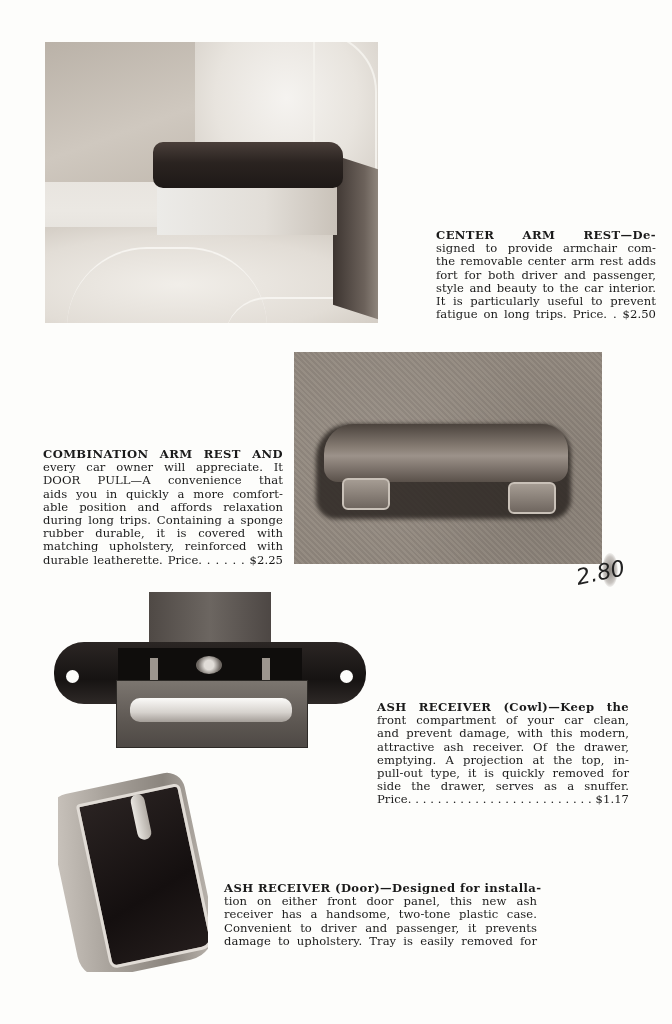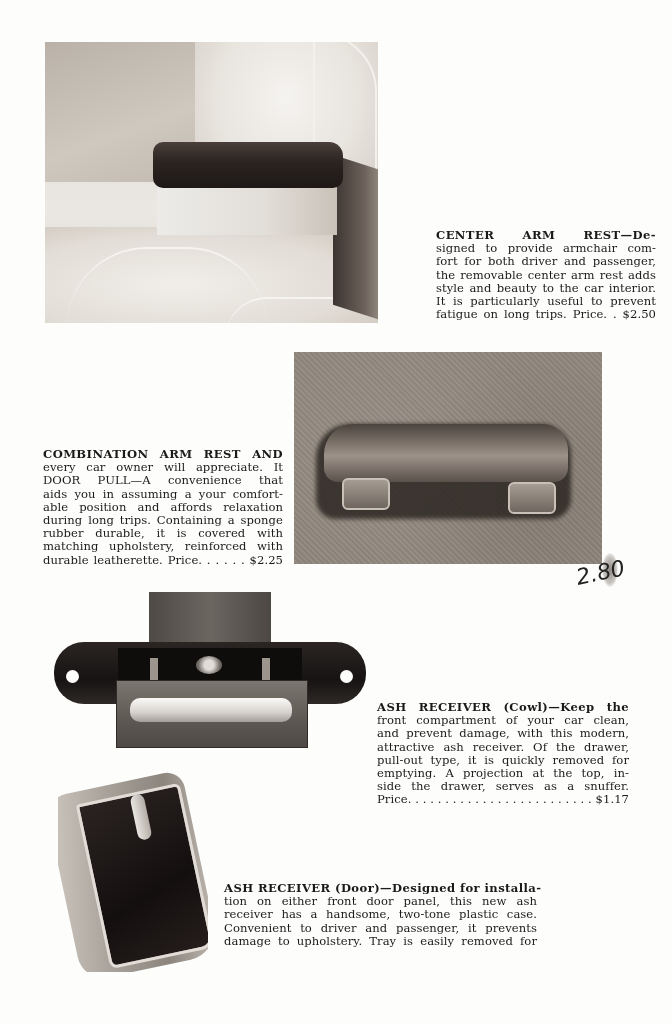--- a/index.html
+++ b/index.html
@@ -84,40 +84,40 @@
   <div class="abs stitch" style="left:22px;top:205px;width:200px;height:80px;"></div>
   <div class="abs stitch" style="left:180px;top:255px;width:170px;height:40px;"></div>
   <div class="abs armend"></div>
   <div class="abs armside"></div>
   <div class="abs armtop"></div>
 </div>
 
 <div class="abs txt" style="left:400px;top:229px;width:220px;margin-left:36px;">
   <span class="line"><span class="head">CENTER ARM REST—De-</span></span>
   <span class="line">signed to provide armchair com-</span>
+  <span class="line">the removable center arm rest adds</span>
   <span class="line">fort for both driver and passenger,</span>
-  <span class="line">the removable center arm rest adds</span>
   <span class="line">style and beauty to the car interior.</span>
   <span class="line">It is particularly useful to prevent</span>
   <span class="line">fatigue on long trips. Price. . $2.50</span>
 </div>
 
 <div id="p2" class="abs photo">
   <div class="abs tex"></div>
   <div class="abs shadow"></div>
   <div class="abs bar"></div>
   <div class="abs foot" style="left:48px;top:126px;"></div>
   <div class="abs foot" style="left:214px;top:130px;"></div>
 </div>
 
 <div class="abs txt" style="left:43px;top:448px;width:240px;">
   <span class="line"><span class="head">COMBINATION ARM REST AND</span></span>
   <span class="line">every car owner will appreciate. It</span>
   <span class="line">DOOR PULL—A convenience that</span>
-  <span class="line">aids you in assuming a your comfort-</span>
+  <span class="line">aids you in quickly a more comfort-</span>
   <span class="line">able position and affords relaxation</span>
   <span class="line">during long trips. Containing a sponge</span>
   <span class="line">rubber durable, it is covered with</span>
   <span class="line">matching upholstery, reinforced with</span>
   <span class="line">durable leatherette. Price. . . . . . $2.25</span>
 </div>
 
 <div class="abs smudge" style="left:602px;top:553px;"></div>
 <div class="abs hand" style="left:576px;top:560px;font-size:22px;transform:rotate(-12deg);">2.80</div>
 
@@ -132,22 +132,22 @@
   <div class="abs knob"></div>
   <div class="abs drawer"></div>
   <div class="abs handle"></div>
 </div>
 
 <div class="abs txt" style="left:366px;top:701px;width:252px;margin-left:11px;">
   <span class="line"><span class="head">ASH RECEIVER (Cowl)—Keep the</span></span>
   <span class="line">front compartment of your car clean,</span>
   <span class="line">and prevent damage, with this modern,</span>
   <span class="line">attractive ash receiver. Of the drawer,</span>
+  <span class="line">emptying. A projection at the top, in-</span>
   <span class="line">pull-out type, it is quickly removed for</span>
-  <span class="line">emptying. A projection at the top, in-</span>
   <span class="line">side the drawer, serves as a snuffer.</span>
   <span class="line">Price. . . . . . . . . . . . . . . . . . . . . . . . . $1.17</span>
 </div>
 
 <div id="p4" class="abs photo">
   <div class="abs case"></div>
   <div class="abs face"></div>
   <div class="abs snuffer"></div>
 </div>
 

